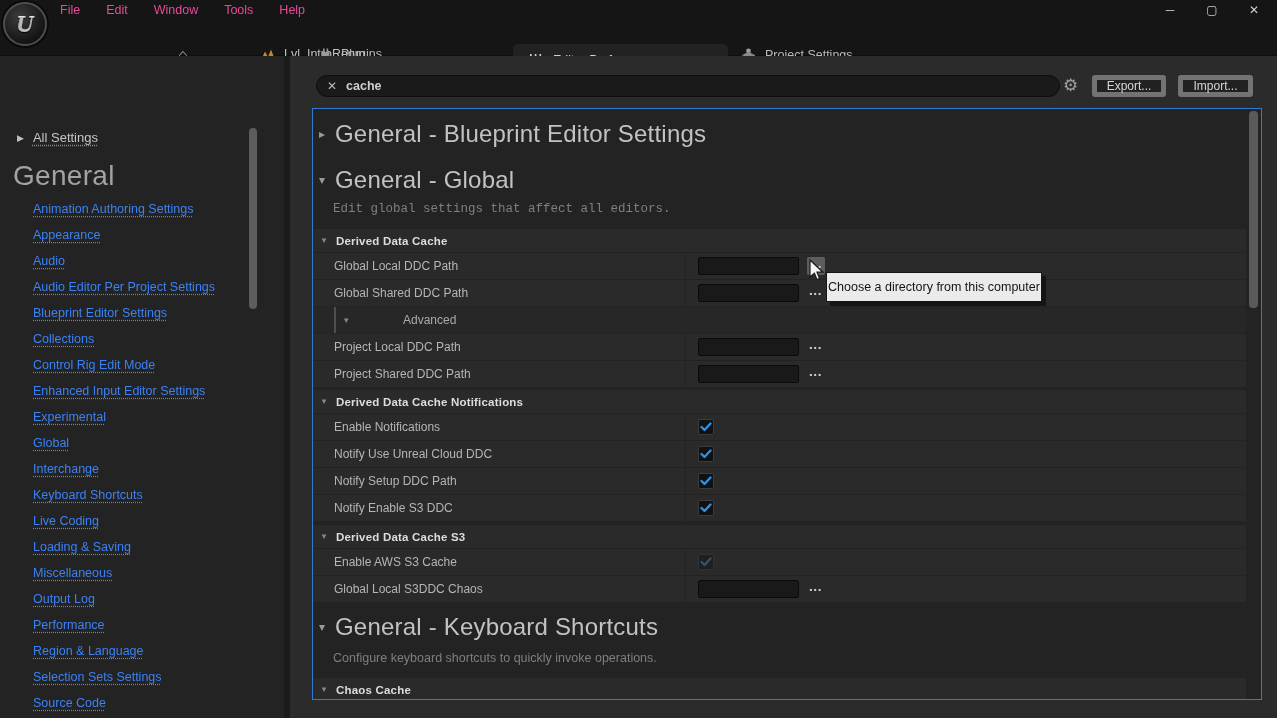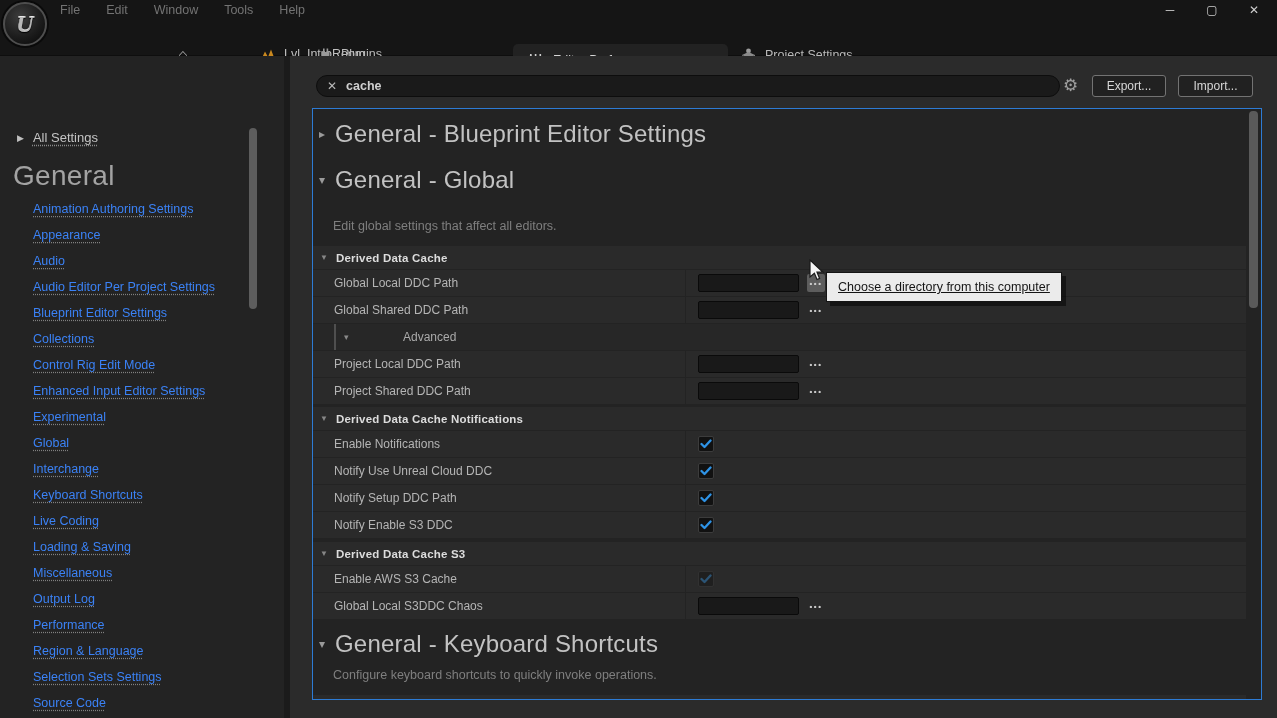--- a/index.html
+++ b/index.html
@@ -3,21 +3,21 @@
 <meta charset="utf-8">
 <style>
   * { margin:0; padding:0; box-sizing:border-box; }
   html,body { background:#000; }
   body { font-family:"Liberation Sans","DejaVu Sans",sans-serif; }
   .screen { position:relative; width:1277px; height:718px; background:#2b2b2b; overflow:hidden; }
 
   
   .titlebar { position:absolute; left:0; top:0; width:1277px; height:20px; background:#151515; }
   .menubar { position:absolute; left:60px; top:0; height:20px; display:flex; align-items:center; gap:26px; }
-  .menu-item { font-size:12.5px; color:#737373; cursor:default; }
+  .menu-item { font-size:12.5px; color:#ec4899; cursor:default; }
   .win-controls { position:absolute; right:2px; top:0; height:20px; display:flex; }
   .win-btn { width:42px; height:20px; display:flex; align-items:center; justify-content:center; color:#cfcfcf; font-size:12px; }
   .logo { position:absolute; left:3px; top:2px; width:44px; height:44px; border-radius:50%;
           background:radial-gradient(circle at 38% 32%, #3d3d3d 0%, #1d1d1d 55%, #060606 100%);
           border:2px solid #4e4e4e; box-shadow:0 0 0 2px #0a0a0a; z-index:30;
           display:flex; align-items:center; justify-content:center;
           font-family:"Liberation Serif","DejaVu Serif",serif; font-weight:bold; font-style:italic;
           font-size:24px; color:#b8b8b8; text-shadow:0 1px 1px #000, 0 -1px 0 #e8e8e8; }
 
   
@@ -46,21 +46,21 @@
   .divider-v { position:absolute; left:284px; top:56px; width:6px; height:662px; background:#1b1b1b; }
 
   
   .mainarea { position:absolute; left:290px; top:56px; width:987px; height:662px; background:#2b2b2b; }
   .search-pill { position:absolute; left:26px; top:19px; width:744px; height:22px; background:#1a1a1a;
                  border:1px solid #0d0d0d; border-radius:12px; display:flex; align-items:center; padding:0 10px; gap:9px; }
   .search-clear { font-size:12px; color:#b9b9b9; }
   .search-input { flex:1; background:transparent; border:none; outline:none; color:#cfcfcf; font-size:12.5px;
                   font-family:"Liberation Sans","DejaVu Sans",sans-serif;font-weight:bold; }
   .gear { position:absolute; left:773px; top:19px; font-size:17px; color:#9f9f9f; line-height:22px; }
-  .tool-btn { position:absolute; top:19px; height:22px; background:#212121; border:1px solid #737373; border-radius:3px;
+  .tool-btn { position:absolute; top:19px; height:22px; background:#212121; border:5px solid #737373; border-radius:3px;
               color:#d6d6d6; font-size:12px; display:flex; align-items:center; justify-content:center; }
   .btn-export { left:802px; width:74px; }
   .btn-import { left:888px; width:75px; }
 
   
   .panel { position:absolute; left:22px; top:52px; width:950px; height:592px; background:#232323;
            border:1px solid #2d7bd4; overflow:hidden; padding-top:2px; }
   .sec-h { display:flex; align-items:center; gap:7px; height:34px; margin-left:6px; }
   .sec-h .tri { font-size:12px; color:#9a9a9a; width:9px; }
   .sec-h .txt { font-size:24px; color:#c2c2c2; letter-spacing:.2px; }
@@ -79,26 +79,26 @@
   .checkbox { position:absolute; left:385px; top:5px; width:16px; height:16px; background:#111111;
               border:1px solid #3c3c3c; border-radius:2px; display:flex; align-items:center; justify-content:center; }
   .checkbox.off { opacity:.4; }
   .adv { background:#272727; }
   .advbar { position:absolute; left:21px; top:0; bottom:0; width:2px; background:#4f4f4f; }
   .advtri { position:absolute; left:31px; top:0; line-height:26px; font-size:9px; color:#8a8a8a; }
   .advtxt { position:absolute; left:47px; top:0; line-height:26px; font-size:12px; color:#aaaaaa;margin-left:43px; }
   .panel-scroll { position:absolute; right:3px; top:2px; width:9px; height:197px; background:#5a5a5a; border-radius:4px; }
 
   .mt10 { margin-top:10px; } .mt12 { margin-top:12px; } .mt3 { margin-top:3px; } .mt4 { margin-top:4px; }
-  .mt8 { margin-top:8px; } .mt6 { margin-top:6px; } .mt2 { margin-top:19px; }
-
-  
-  .tooltip { position:absolute; left:826px; top:272px; height:30px; line-height:28px; padding:0 11px;
+  .mt8 { margin-top:8px; } .mt6 { margin-top:6px; } .mt2 { margin-top:2px;font-family:Liberation Mono, monospace; }
+
+  
+  .tooltip { position:absolute; left:826px; top:272px; height:30px; line-height:28px; padding:0 1px;
              background:#ebebeb; border:1px solid #151515; color:#141414; font-size:12.5px;
-             box-shadow:4px 4px 0 rgba(0,0,0,.5); z-index:40; white-space:nowrap;text-decoration:underline; }
+             box-shadow:4px 4px 0 rgba(0,0,0,.5); z-index:40; white-space:nowrap; }
   .cursor { position:absolute; left:808px; top:259px; z-index:50; }
 </style>
 </head>
 <body>
 
 <div class="screen">
 
   <div class="titlebar">
     <div class="menubar">
 

